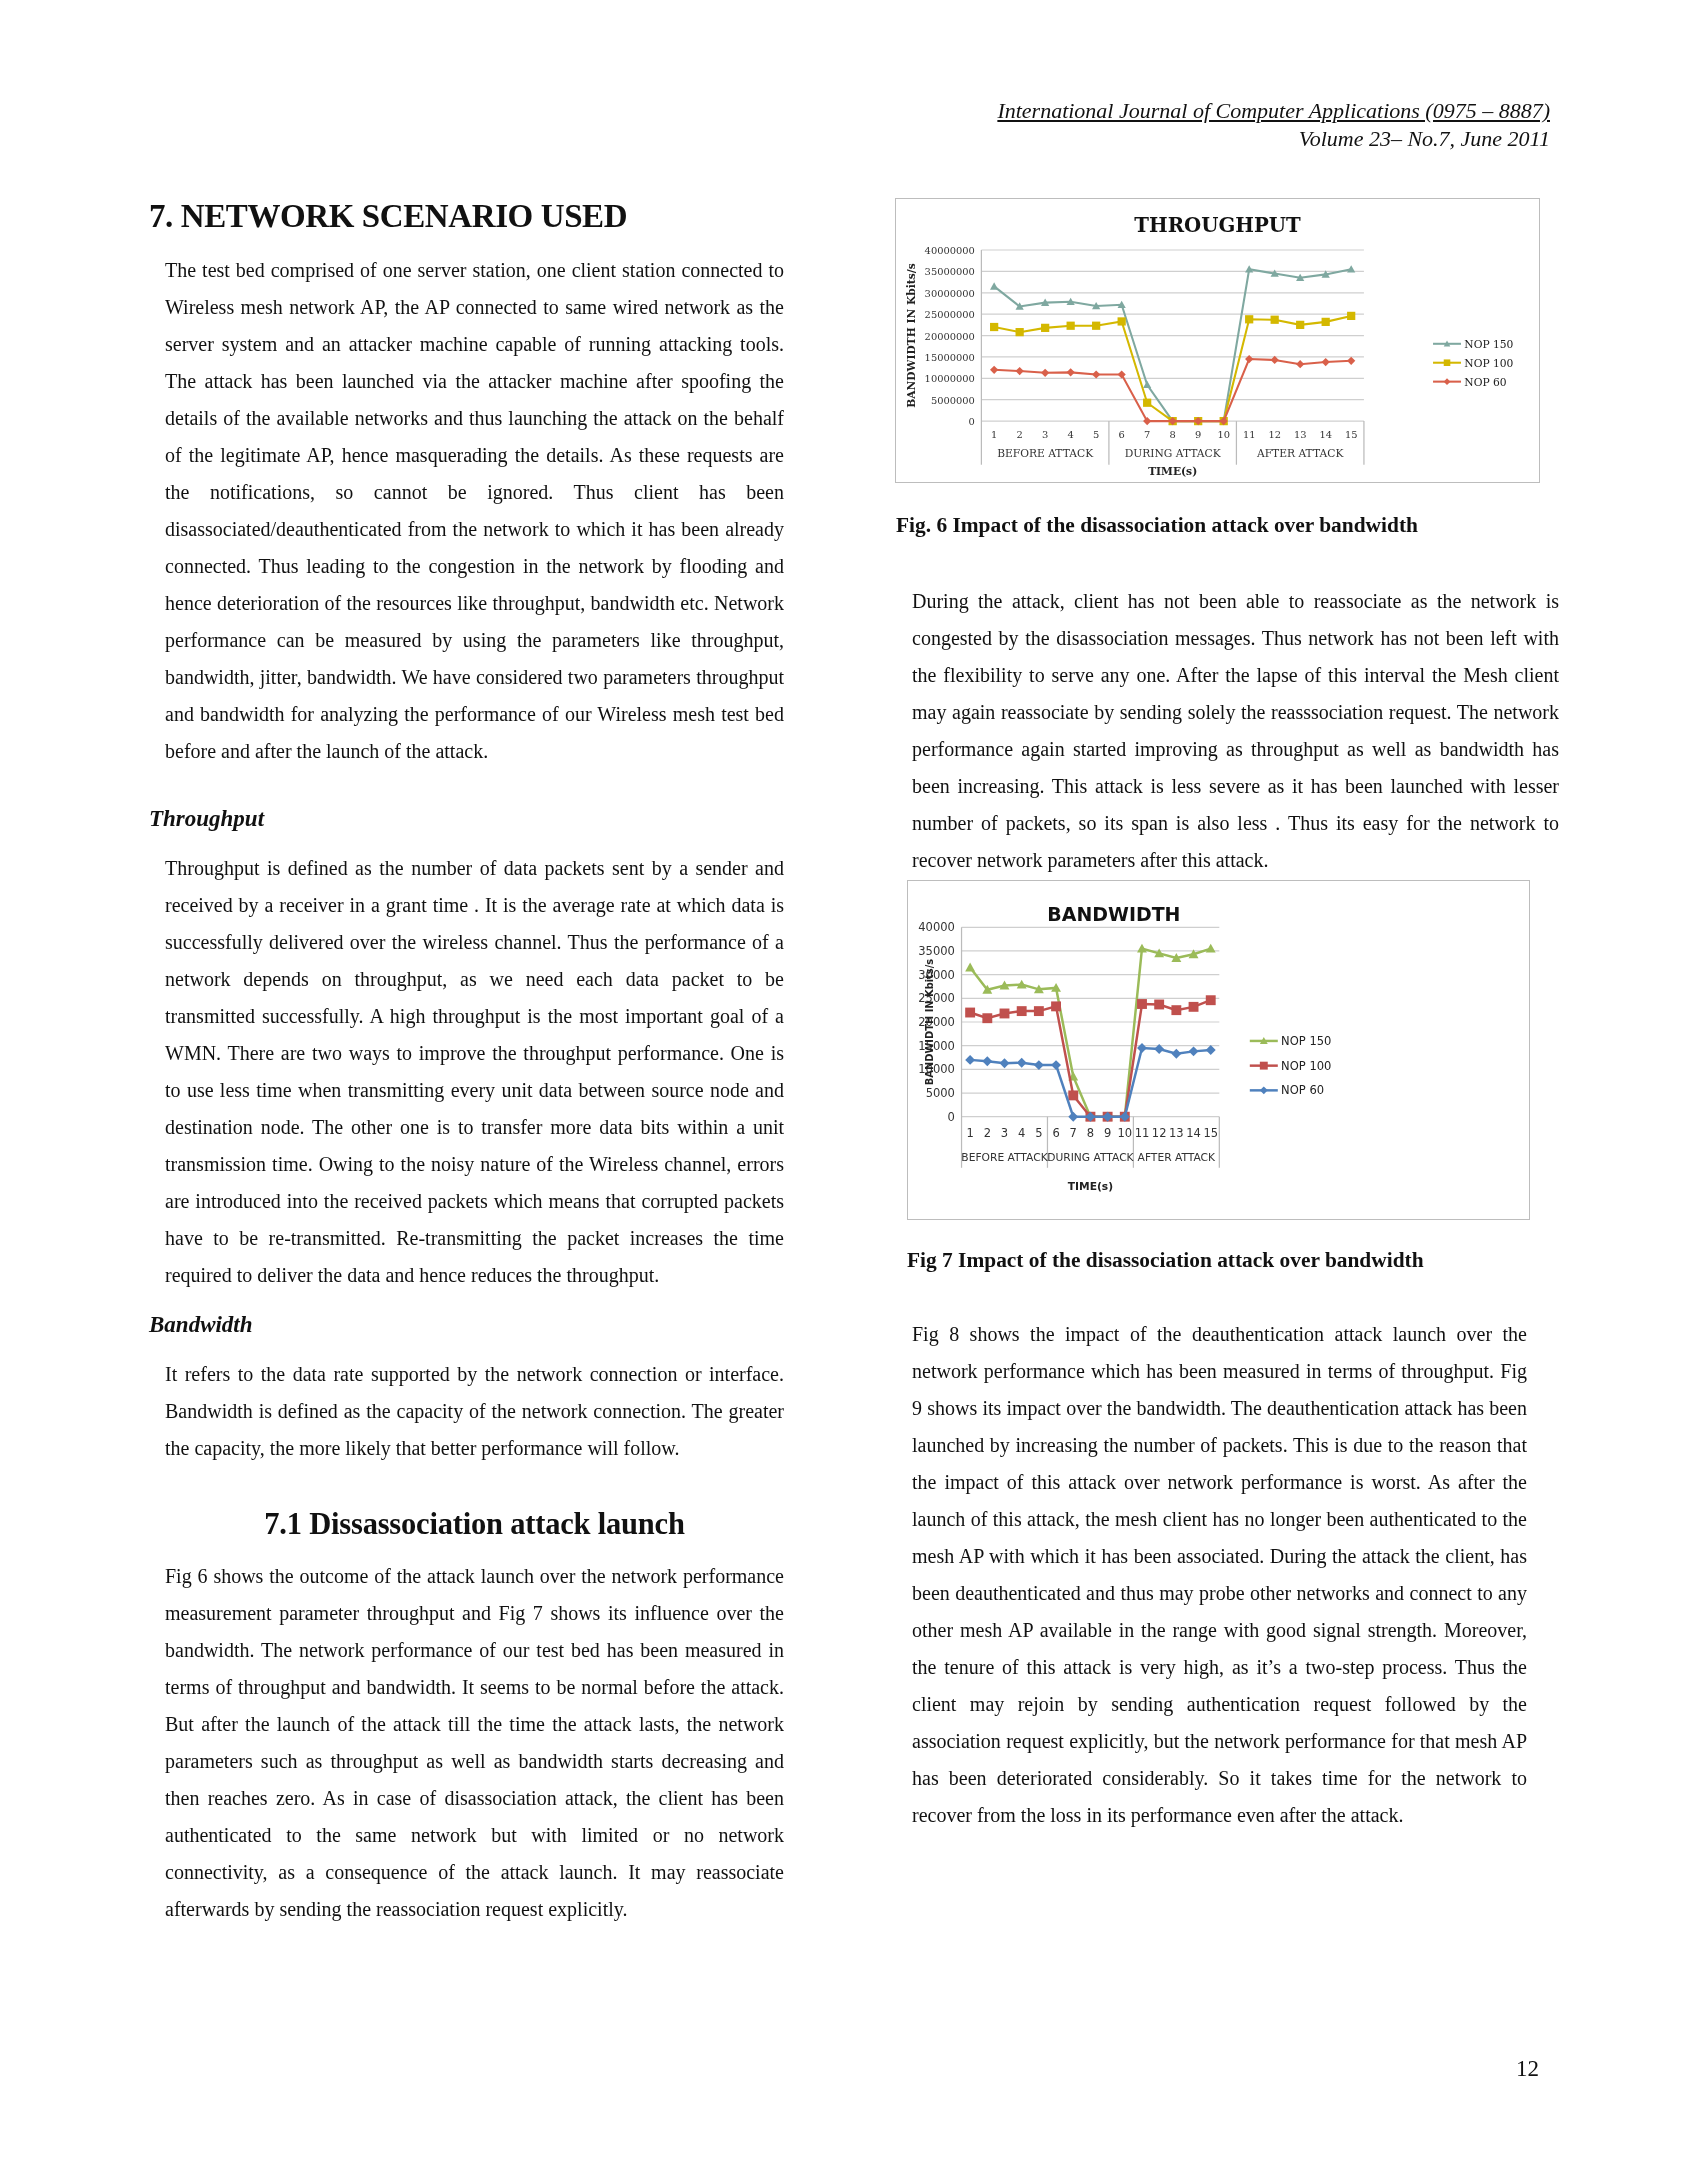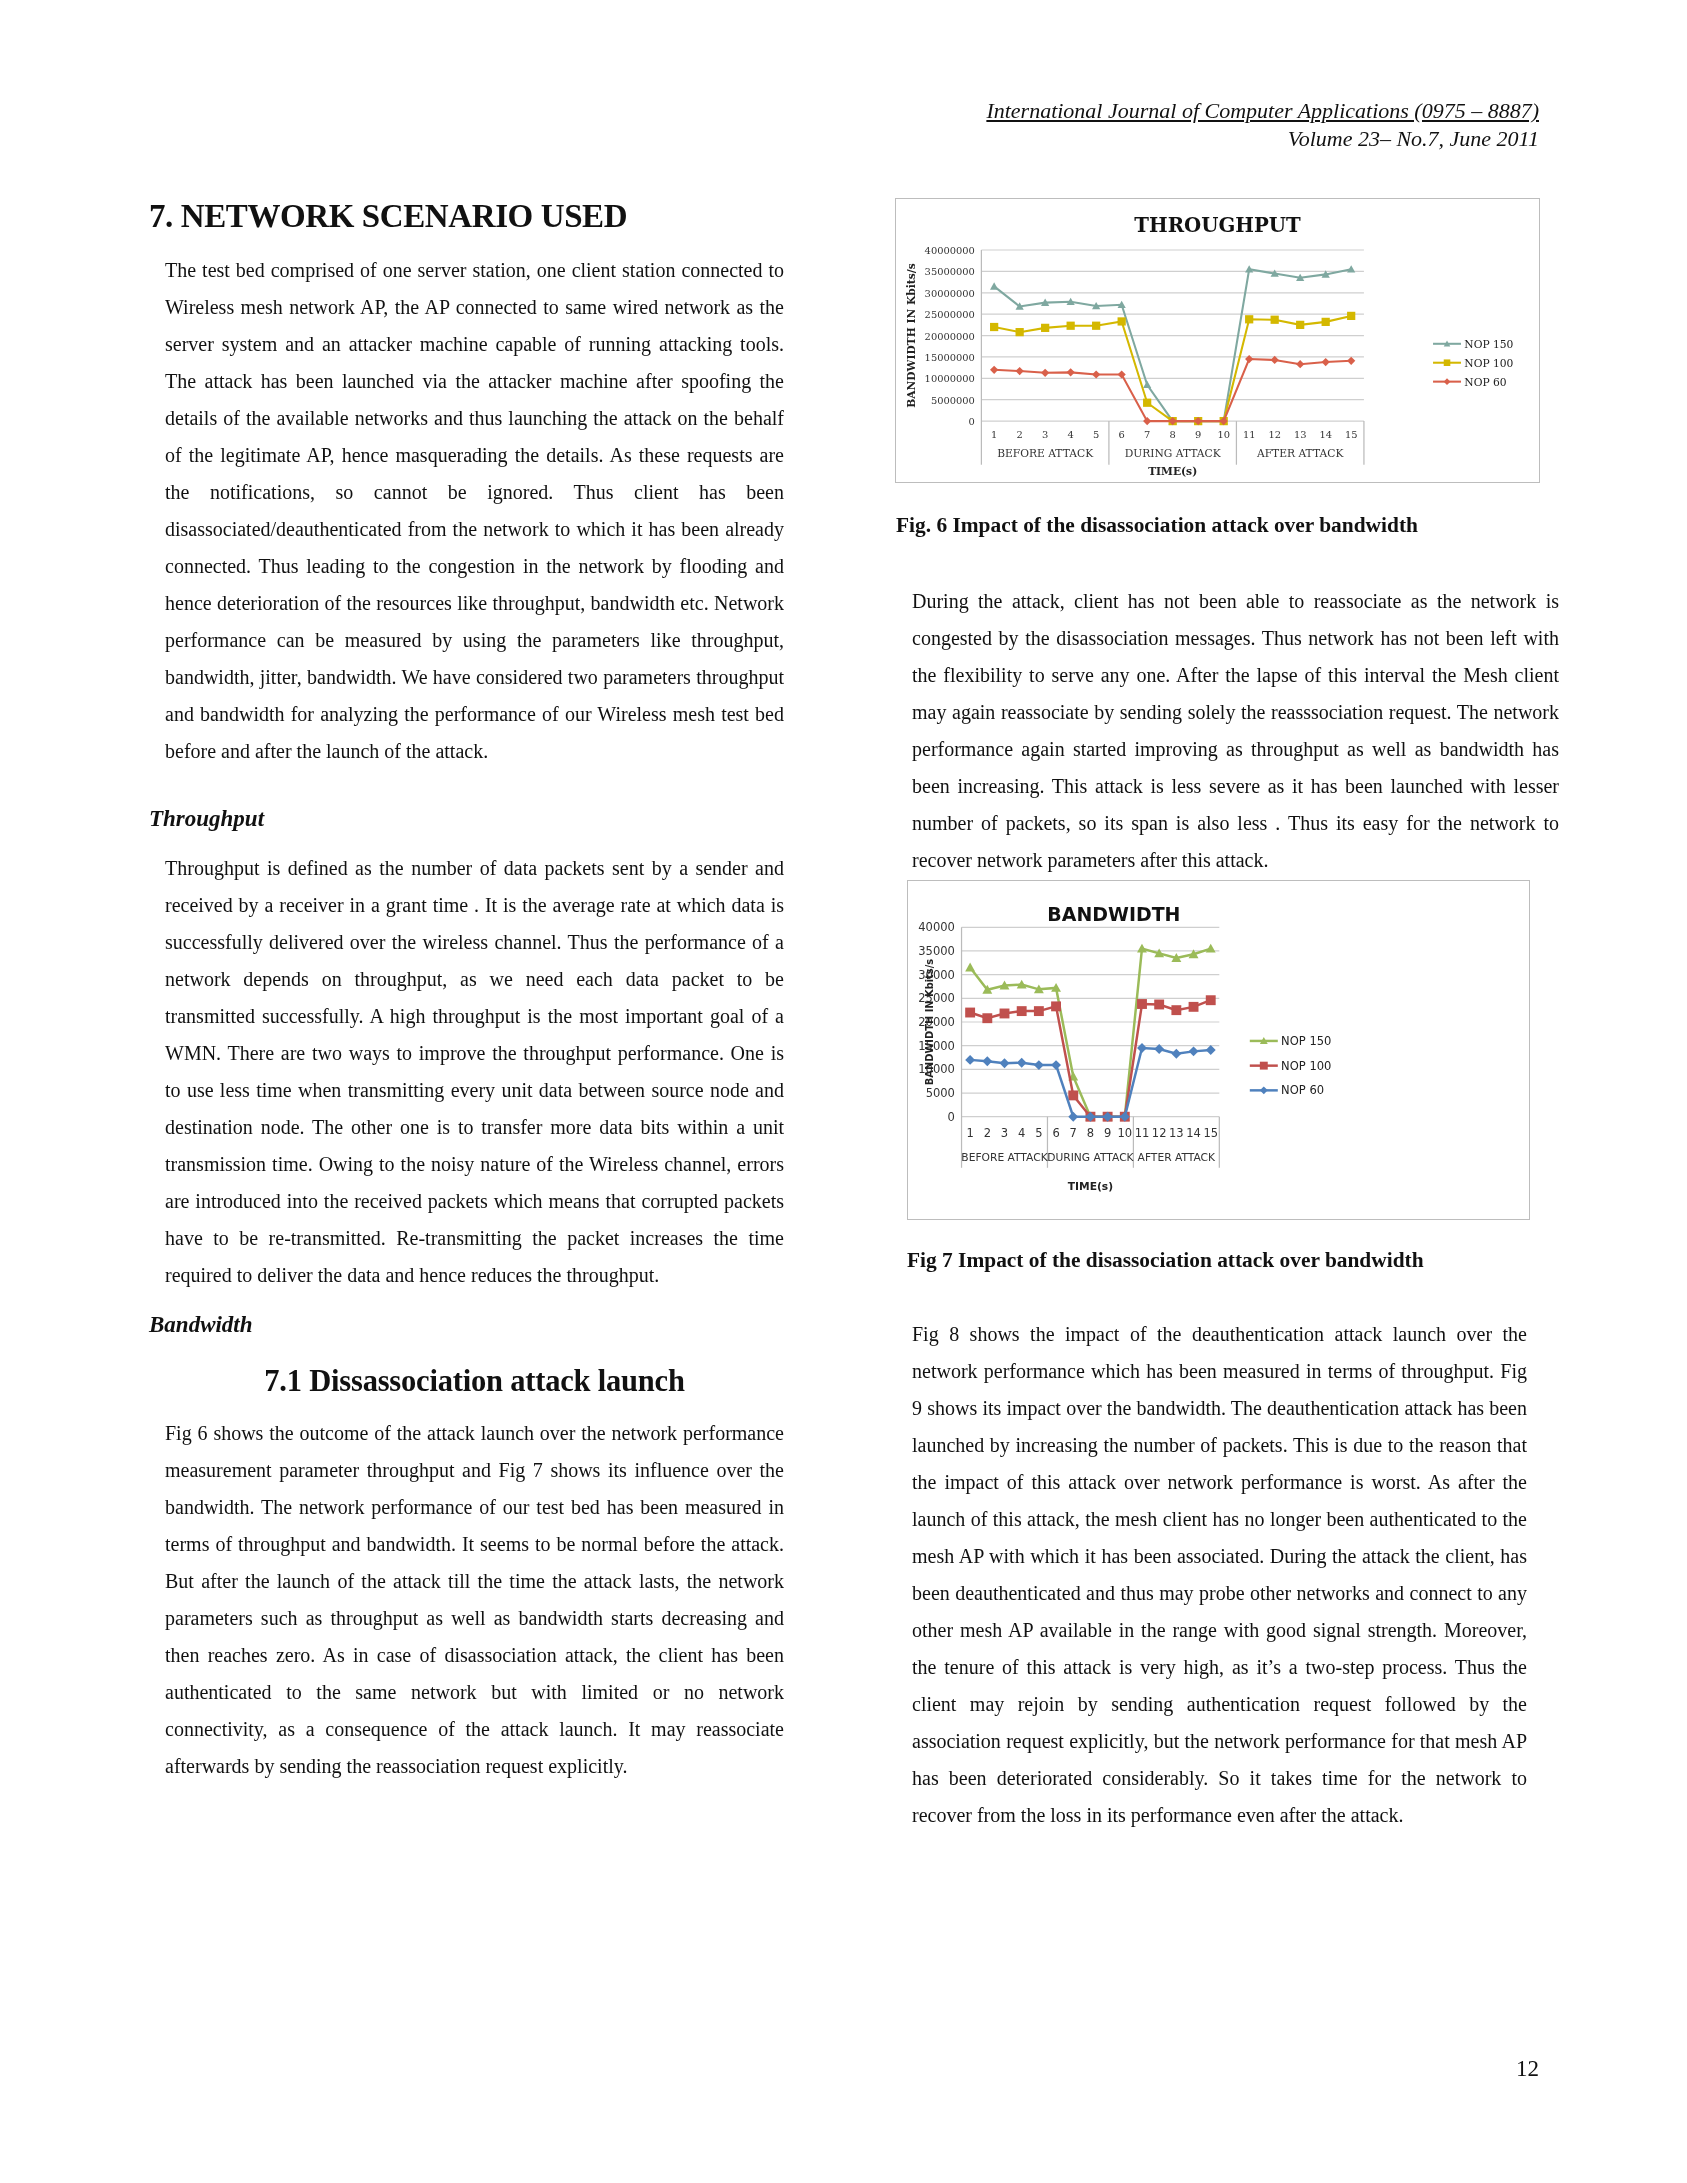--- a/index.html
+++ b/index.html
@@ -1,18 +1,18 @@
 <!DOCTYPE html>
 <html style="font-size:13px"><head>
 <meta charset="utf-8">
 <style>
   html, body { margin: 0; padding: 0; background: #ffffff; }
   body { width: 1687px; height: 2183px; position: relative; overflow: hidden;
          font-family: "Liberation Serif", "DejaVu Serif", serif; color: #111; }
-  .hdr { position: absolute; right: 148px; text-align: right; font-style: italic;
+  .hdr { position: absolute; right: 137px; text-align: right; font-style: italic;
          font-size: 22px; line-height: 28px; }
   .hdr1 { top: 97px; text-decoration: underline; }
   .hdr2 { top: 125px; }
   .col { position: absolute; width: 651px; }
   .col-left { left: 149px; top: 196px; }
   h2.sec { font-size: 33px; font-weight: bold; margin: 0; line-height: 40px; letter-spacing: -0.4px; }
   h3.sub { font-size: 30.5px; font-weight: bold; margin: 0; line-height: 36px; letter-spacing: -0.2px; text-align: center; }
   h4.ital { font-size: 23px; font-weight: bold; font-style: italic; margin: 0; line-height: 30px; }
   p.body { font-size: 20px; line-height: 37px; margin: 16px; text-align: justify; }
   .abs { position: absolute; }
@@ -28,20 +28,21 @@
 <div class="hdr hdr1">International Journal of Computer Applications (0975 – 8887)</div>
 <div class="hdr hdr2">Volume 23– No.7, June 2011</div>
 
 <div class="col col-left">
   <h2 class="sec">7.  NETWORK SCENARIO USED</h2>
   <p class="body">The test bed comprised of one server station, one client station connected to Wireless mesh network AP, the AP connected to same wired network as the server system and an attacker machine  capable of running attacking tools. The attack has been launched via the attacker machine after spoofing the details of the available networks and thus launching the attack on the behalf of the legitimate AP, hence masquerading the details. As these requests are the notifications, so cannot be ignored. Thus client has been disassociated/deauthenticated from the network to which it has been already connected. Thus leading to the congestion in the network by flooding and hence deterioration of the resources like throughput, bandwidth etc. Network performance can be measured by using the parameters like throughput, bandwidth, jitter, bandwidth. We have considered two parameters throughput and bandwidth for analyzing the performance of our Wireless mesh test bed before and after the launch of the attack.</p>
   <div style="height:18px"></div>
   <h4 class="ital">Throughput</h4>
   <p class="body"> Throughput is defined as the number of data packets sent by a sender and received by a receiver in a grant time . It is the average rate at which data is successfully delivered over the wireless channel. Thus the performance of a network depends on throughput, as we need each data packet to be transmitted successfully. A high throughput is the most important goal of a WMN. There are two ways to improve the throughput performance. One is to use less time when transmitting every unit data between source node and destination node. The other one is to transfer more data bits within a unit transmission time. Owing to the noisy nature of the Wireless channel, errors are introduced into the received packets which means that corrupted packets have to be re-transmitted. Re-transmitting the packet increases the time required to deliver the data and hence reduces the throughput.</p>
   <h4 class="ital">Bandwidth</h4>
+  <p class="body"> It refers to the data rate supported by the network connection or interface. Bandwidth is defined as the capacity of the network connection. The greater the capacity, the more likely that better performance will follow.</p>
   <div style="height:23px"></div>
   <h3 class="sub">7.1  Dissassociation attack launch</h3>
   <p class="body">Fig 6 shows the outcome of the attack launch over the network performance measurement parameter throughput and Fig 7 shows its influence over the bandwidth. The network performance of our test bed has been measured in  terms of throughput and bandwidth. It seems to be normal before the attack. But after the launch of the attack till the time the attack lasts, the network parameters such as throughput as well as bandwidth starts decreasing and then reaches zero. As in case of disassociation attack, the client has been authenticated to the same network but with limited or no network connectivity, as a consequence of the attack launch. It may reassociate afterwards by sending the reassociation request explicitly.</p>
 </div>
 
 <div class="chartbox" style="left:895px; top:198px; width:643px; height:283px;">
   <svg id="chart0" width="643" height="283" viewBox="0 0 780 344">
       <text x="390" y="40" text-anchor="middle" font-size="24" font-weight="bold" fill="#111">THROUGHPUT</text>
       <line x1="103" x2="568" y1="270" y2="270" stroke="#cfcfcf" stroke-width="1.5"></line>
       <text x="95" y="275" text-anchor="end" font-size="12" fill="#333">0</text>

